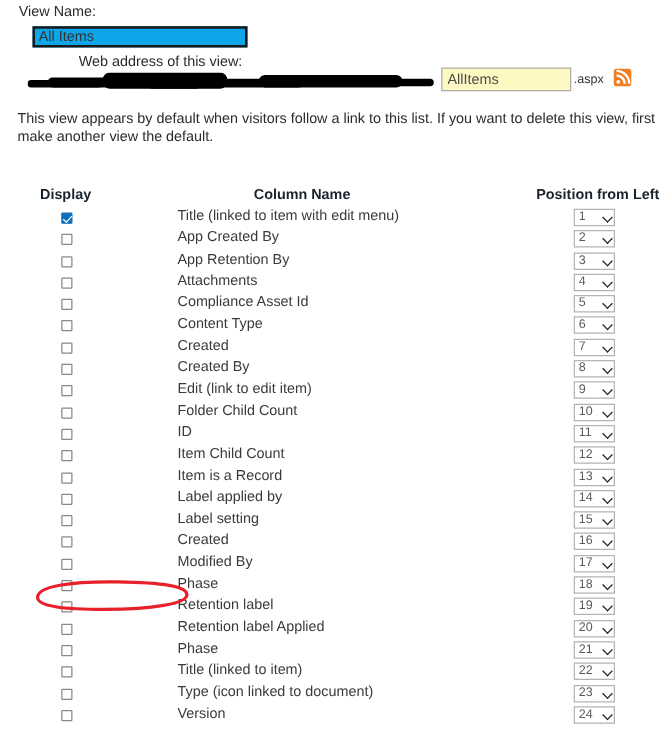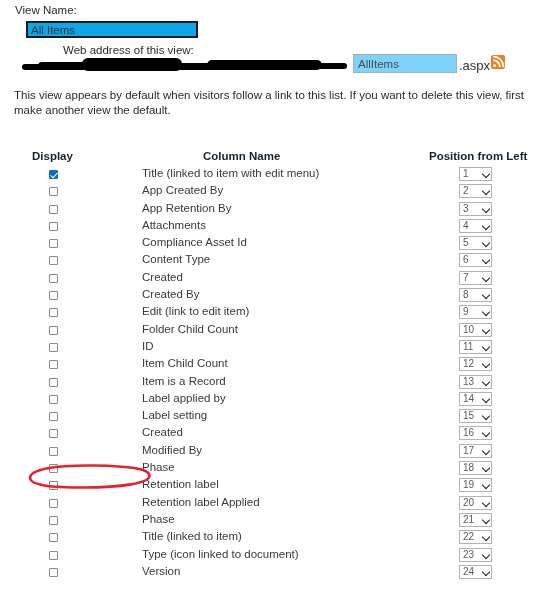--- a/index.html
+++ b/index.html
@@ -34,25 +34,25 @@
   #url-redaction .b1{left:16px;top:4px;width:120px;height:8px;border-radius:4px;}
   #url-redaction .b2{left:60px;top:0px;width:100px;height:13px;border-radius:6px;}
   #url-redaction .b3{left:130px;top:5px;width:90px;height:7px;border-radius:3px;}
   #url-redaction .b4{left:185px;top:2px;width:115px;height:10px;border-radius:5px;}
   #url-redaction .b5{left:0px;top:6px;width:60px;height:6px;border-radius:3px;}
   #url-redaction .b6{left:270px;top:5px;width:55px;height:6px;border-radius:3px;}
   #url-redaction .b7{left:95px;top:2px;width:45px;height:11px;border-radius:5px;}
 
   #url-file-input{
     position:absolute;left:353px;top:54px;width:104px;height:19px;
-    box-sizing:border-box;border:1px solid #adadad;background:#7dd3fc;
+    box-sizing:border-box;border:1px solid #adadad;background:#fef9c3;
     font-family:inherit;font-size:11.5px;color:#4a4a4a;
     padding:0 4px;outline:none;
   }
-  #url-extension{position:absolute;left:459px;top:58px;color:#333;font-size:13px;}
+  #url-extension{position:absolute;left:459px;top:58px;color:#333;font-size:10px;}
   #rss-icon{
     position:absolute;left:491px;top:55px;width:14px;height:14px;
     background:#ef7d22;border-radius:2px;
   }
   #rss-icon svg{display:block;}
 
   
   #view-description{
     position:absolute;left:14px;top:88px;width:540px;
     color:#2b2b2b;font-size:11.5px;line-height:15px;

